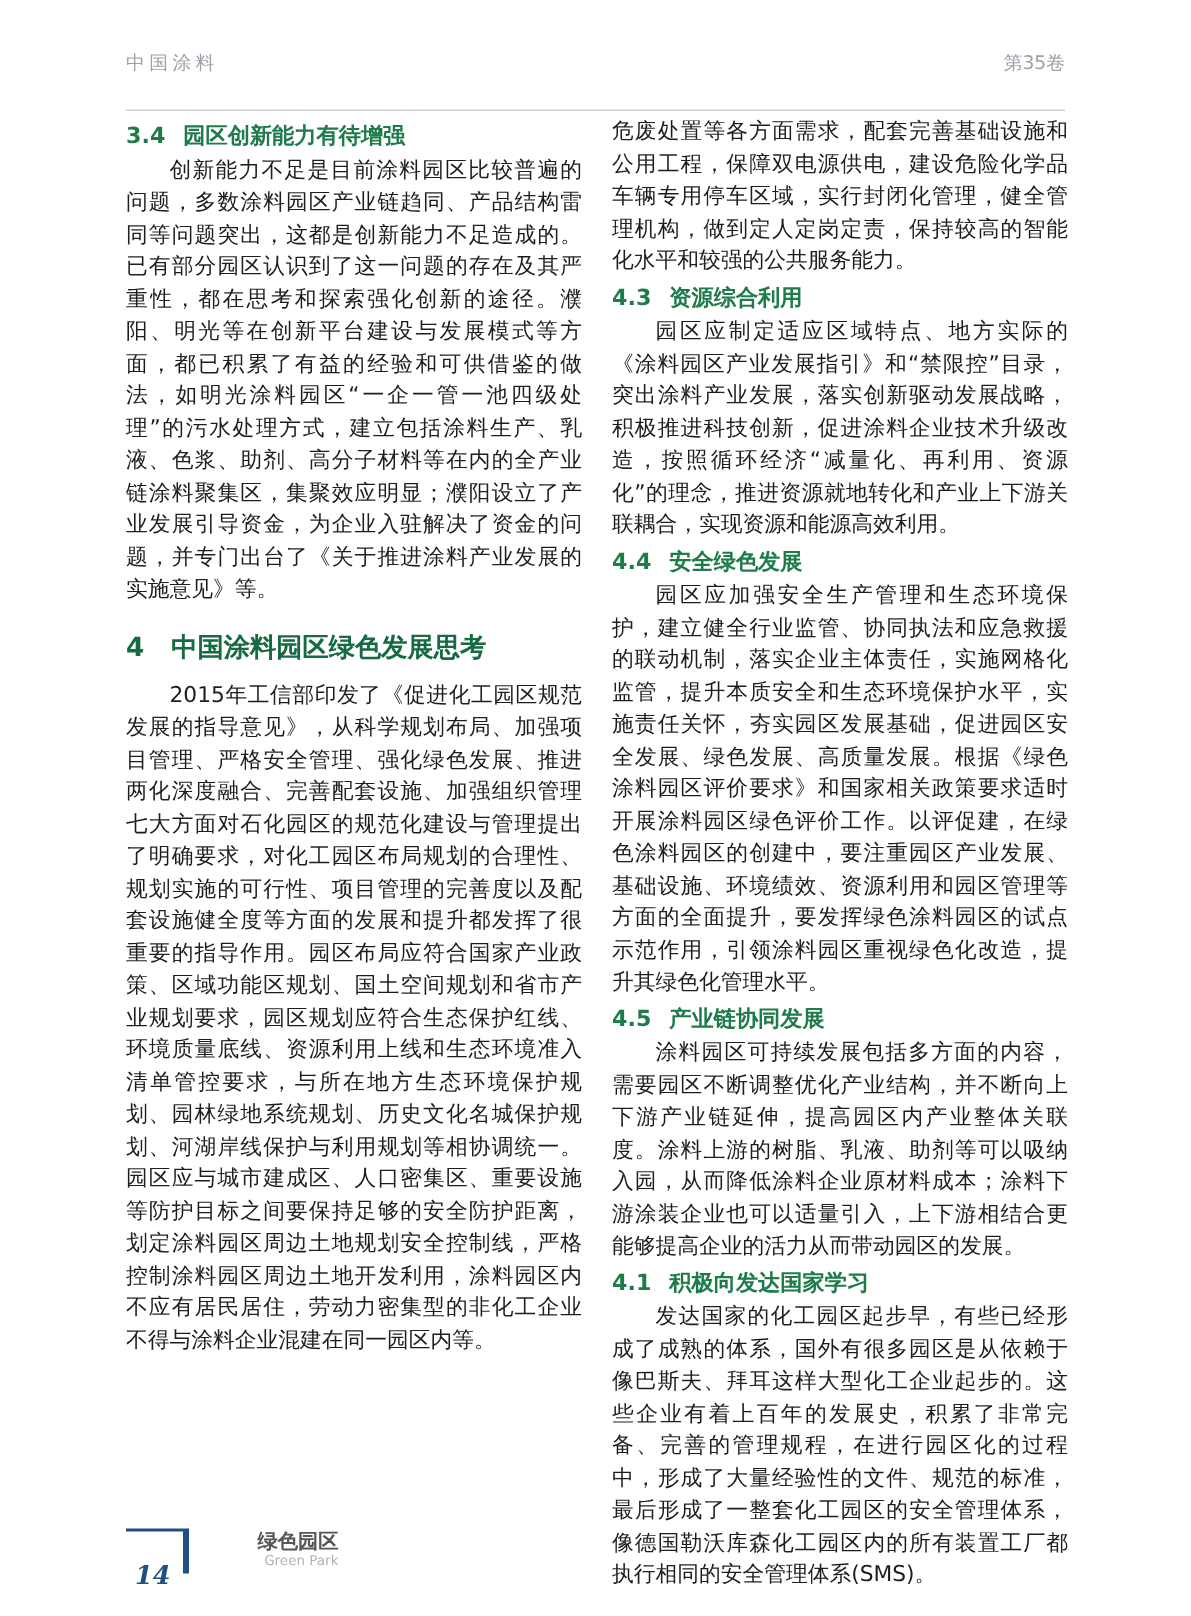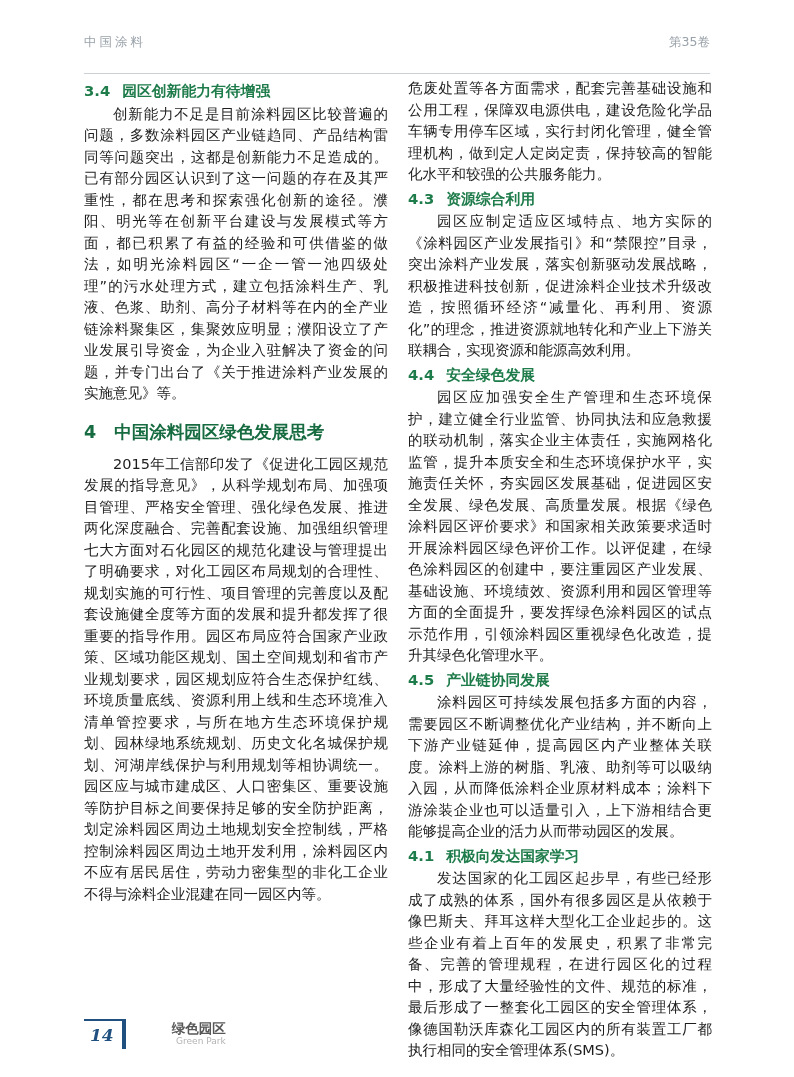--- a/index.html
+++ b/index.html
@@ -56,21 +56,21 @@
     display: flex;
   }
   .h1 .num { margin-right: 18px; }
   
   .footer {
     position: absolute; left: 84px; top: 1019px;
     display: flex; align-items: flex-start;
   }
   .pageno-box {
     border-top: 2px solid #1f5080;
-    padding: 4px 8px 0 6px;
+    padding: 20px 8px 0 6px;
   }
   .pageno {
     font-family: "DejaVu Serif", "Liberation Serif", serif;
     font-style: italic; font-weight: bold;
     font-size: 17px; color: #1f5080;
   }
   .footer .vbar {
     width: 4px; height: 30px;
     background: #1f5080;
     margin-right: 7px;

